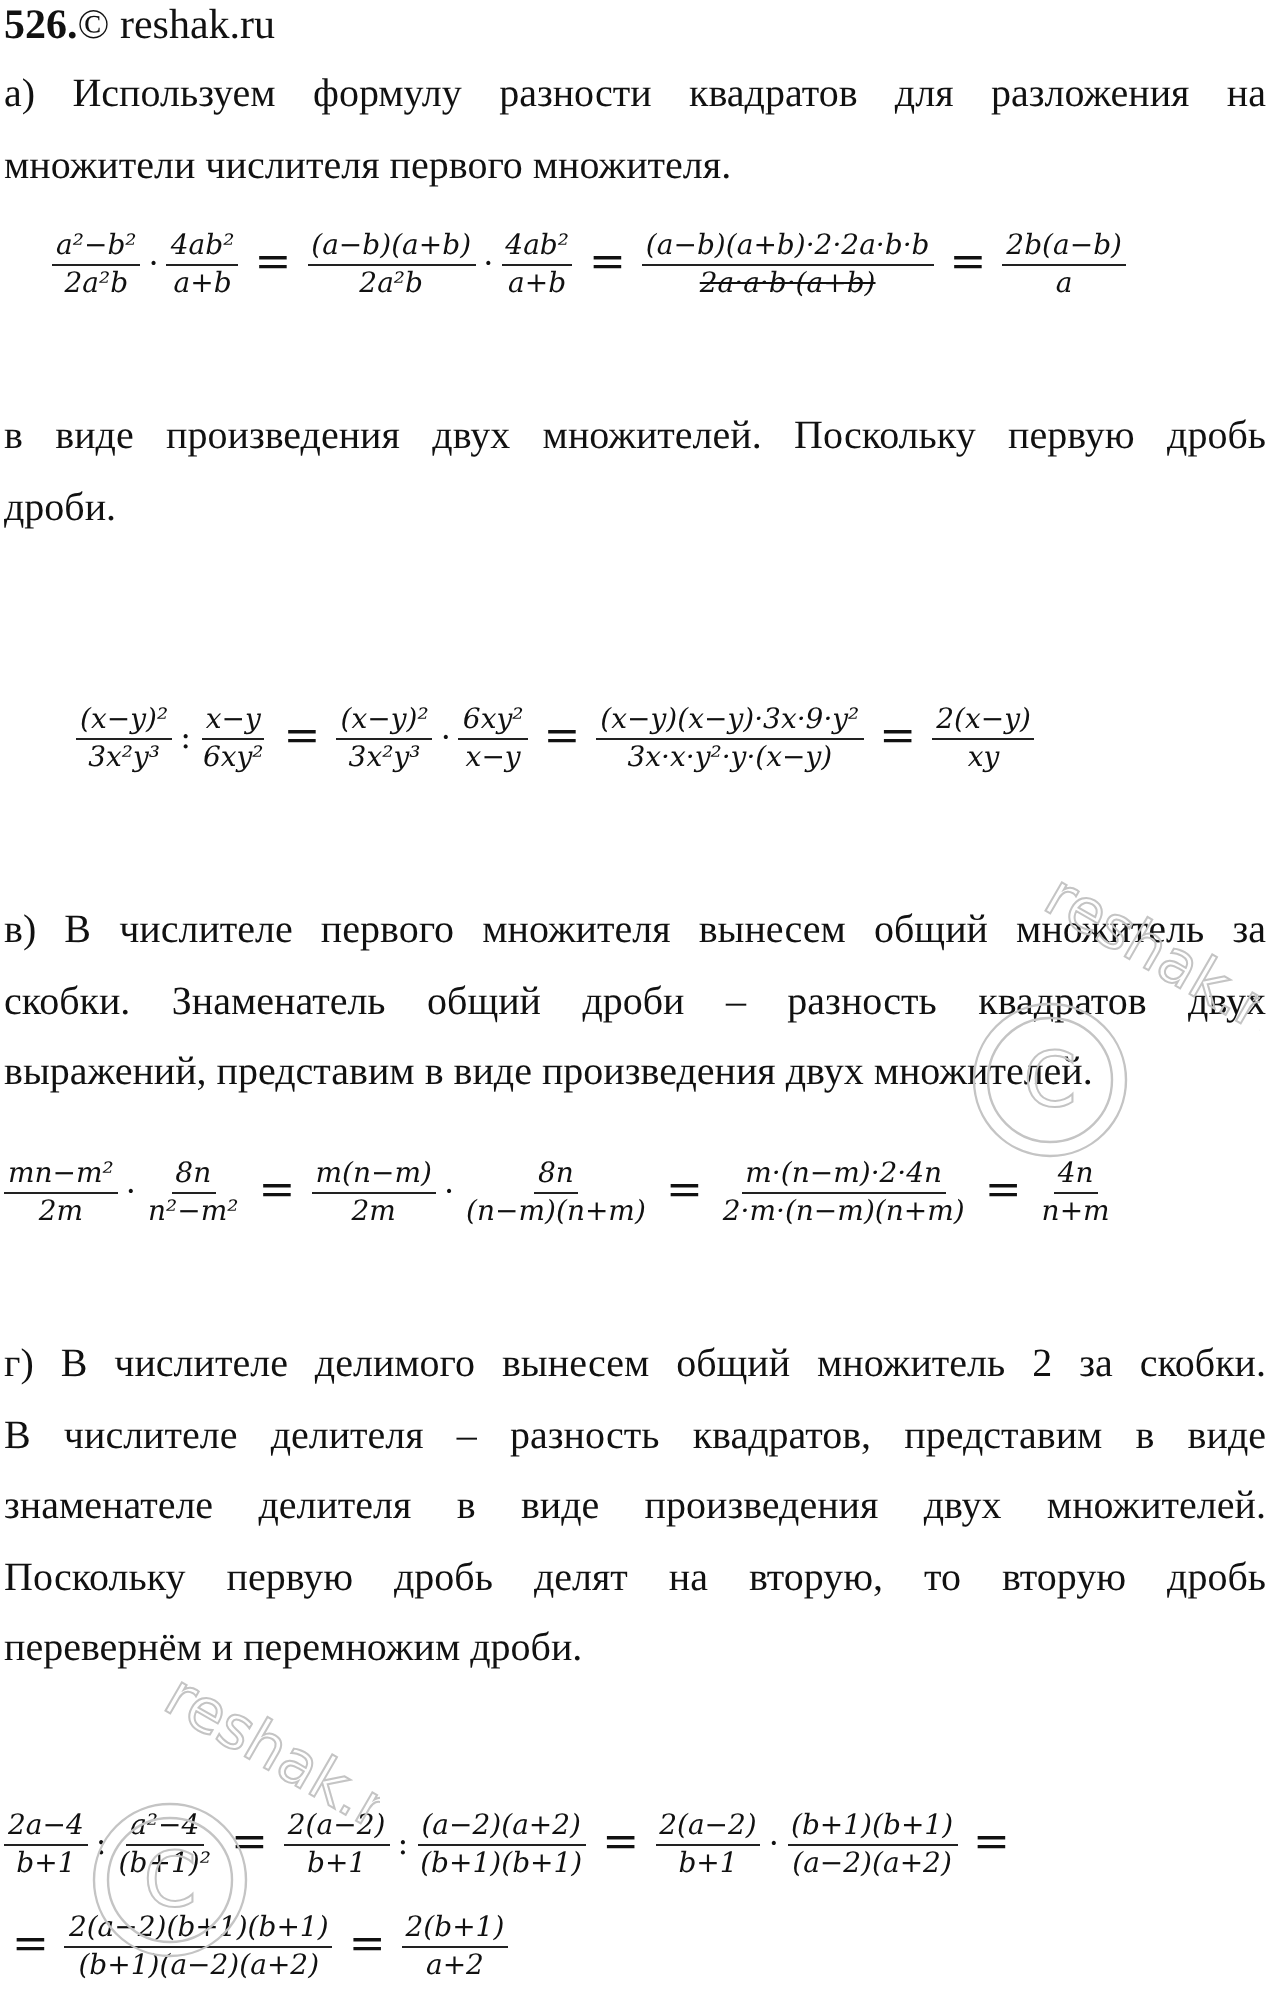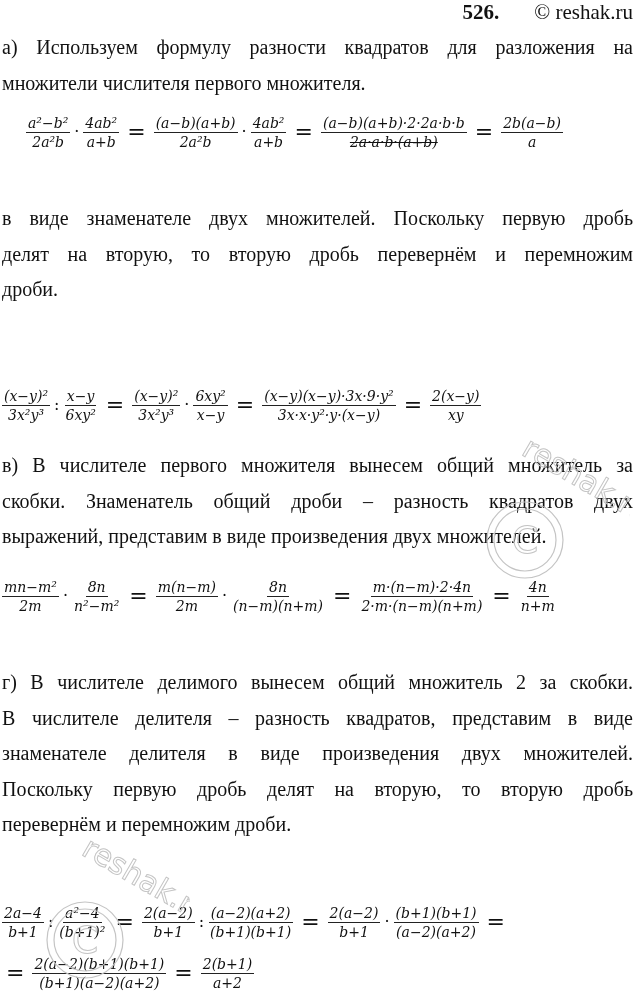--- a/index.html
+++ b/index.html
@@ -15,25 +15,24 @@
       color: #111111;
       font-family: "Liberation Serif", serif;
     }
     .header {
       position: absolute;
       left: 2px;
       top: 0px;
       width: 631px;
       height: 26px;
       display: flex;
-      justify-content: flex-end;
+      justify-content: flex-start;
       align-items: flex-start;
       font-size: 21px;
       line-height: 24px;
-      gap: 35px;
     }
     .header .num { font-weight: bold; }
     .header .src { font-weight: normal; }
 
     .para {
       position: absolute;
       left: 2px;
       width: 631px;
       font-size: 20px;
       line-height: 35.5px;
@@ -133,25 +132,24 @@
       <span class="d strike">2a·a·b·(a+b)</span>
     </span>
   <span class="op">=</span>
   <span class="frac">
       <span class="n">2b(a−b)</span>
       <span class="d">a</span>
     </span>
 </div>
 
 <div class="para" style="top:201px;">
-  <span class="line">в виде знаменателе двух множителей. Поскольку первую дробь</span>
-  <span class="line">делят на вторую, то вторую дробь перевернём и перемножим</span>
+  <span class="line">в виде произведения двух множителей. Поскольку первую дробь</span>
   <span class="line last">дроби.</span>
 </div>
-<div class="formula" style="top:380px;">
+<div class="formula" style="top:344px;padding-left:36px;">
   <span class="frac">
       <span class="n">(x−y)²</span>
       <span class="d">3x²y³</span>
     </span>
   <span class="op small">:</span>
   <span class="frac">
       <span class="n">x−y</span>
       <span class="d">6xy²</span>
     </span>
   <span class="op">=</span>

